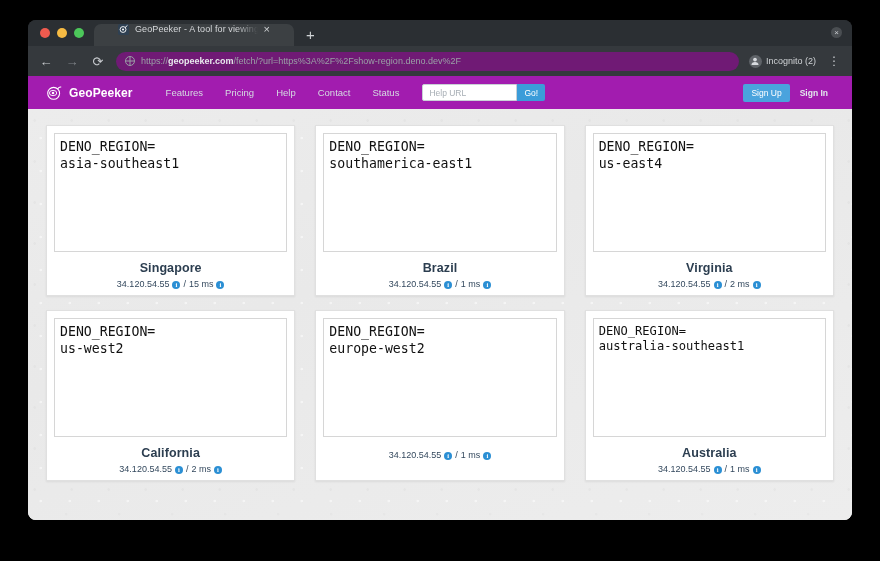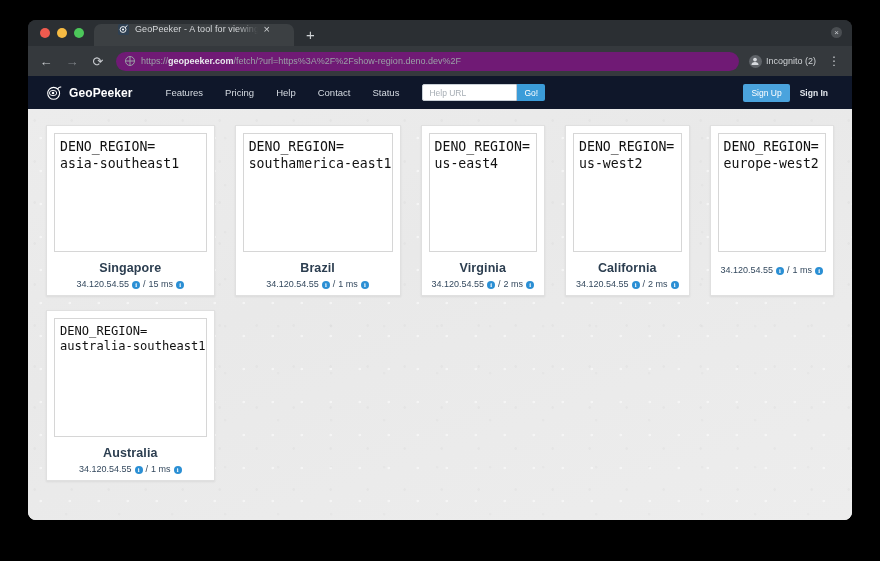--- a/index.html
+++ b/index.html
@@ -188,21 +188,21 @@
 
   
   .viewport {
     height: 444px;
     background: #ffffff;
     overflow: hidden;
   }
 
   .site-nav {
     height: 33px;
-    background: #0f172a;
+    background: #a21caf;
     display: flex;
     align-items: center;
     padding: 0 18px;
     gap: 0;
   }
   .brand {
     display: flex;
     align-items: center;
     gap: 6px;
     margin-right: 22px;
@@ -278,21 +278,21 @@
     background:
       radial-gradient(circle at 18% 28%, rgba(0,0,0,0.022) 0 1px, transparent 1.6px),
       radial-gradient(circle at 72% 62%, rgba(0,0,0,0.018) 0 1px, transparent 1.6px),
       radial-gradient(circle at 44% 88%, rgba(255,255,255,0.5) 0 1px, transparent 1.6px),
       linear-gradient(160deg,#ececec 0%,#e9e9e9 40%,#ededed 100%);
     background-size: 37px 41px, 53px 47px, 29px 33px, 100% 100%;
   }
 
   .grid {
     display: grid;
-    grid-template-columns: repeat(5, 1fr);
+    grid-template-columns: repeat(3, 1fr);
     gap: 14px 20px;
   }
 
   .card {
     background: #ffffff;
     border: 1px solid #e0e0e0;
     box-shadow: 0 1px 2px rgba(0,0,0,0.07);
     padding: 7px 7px 6px 7px;
     display: flex;
     flex-direction: column;

